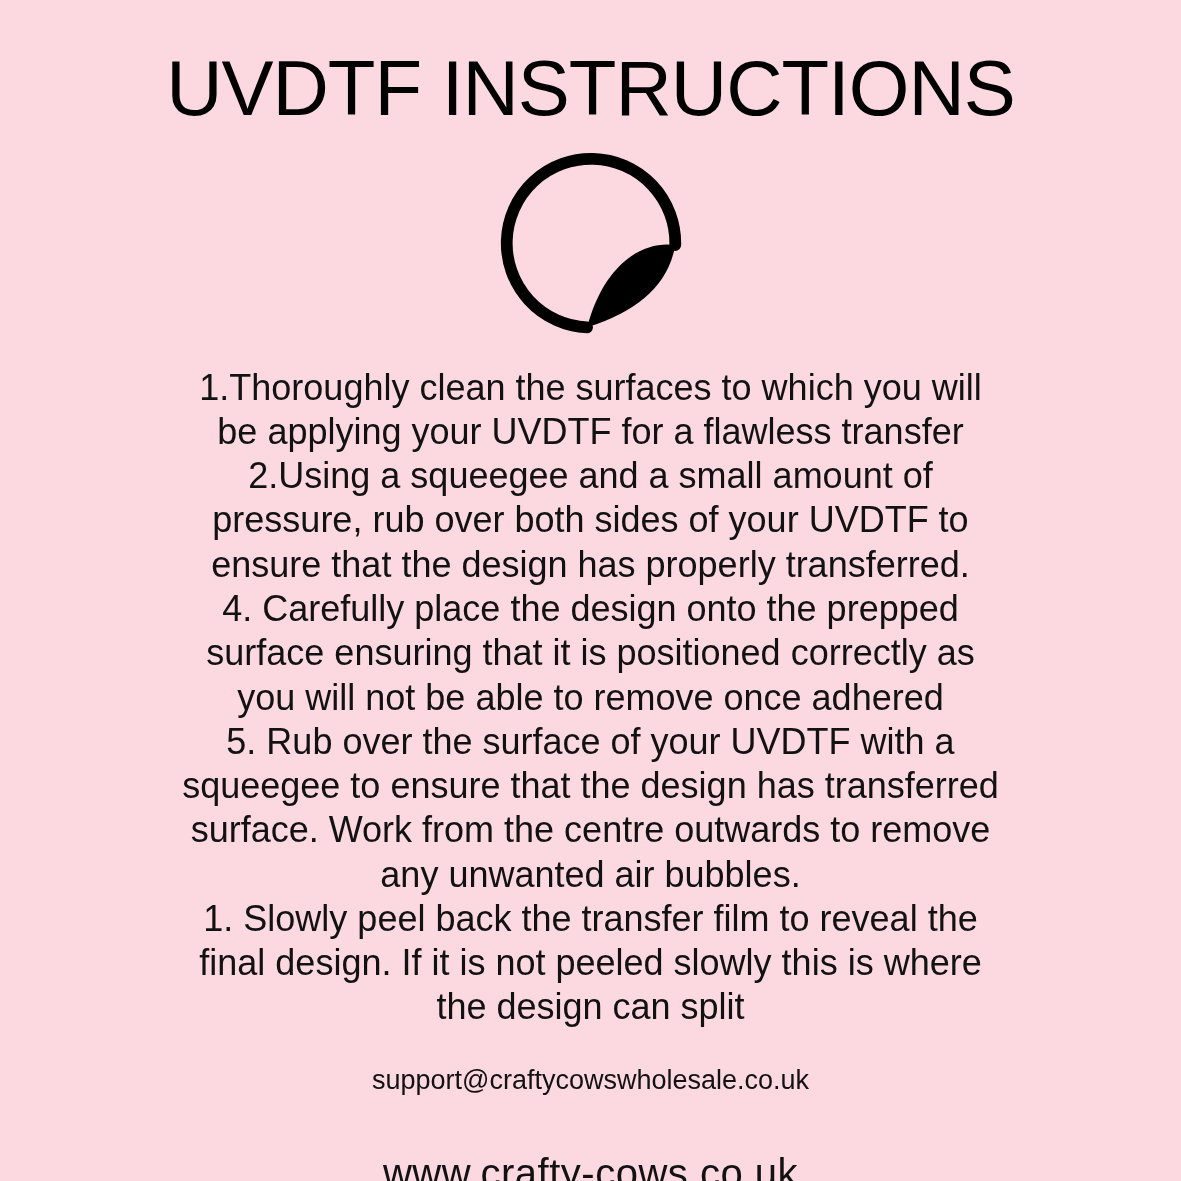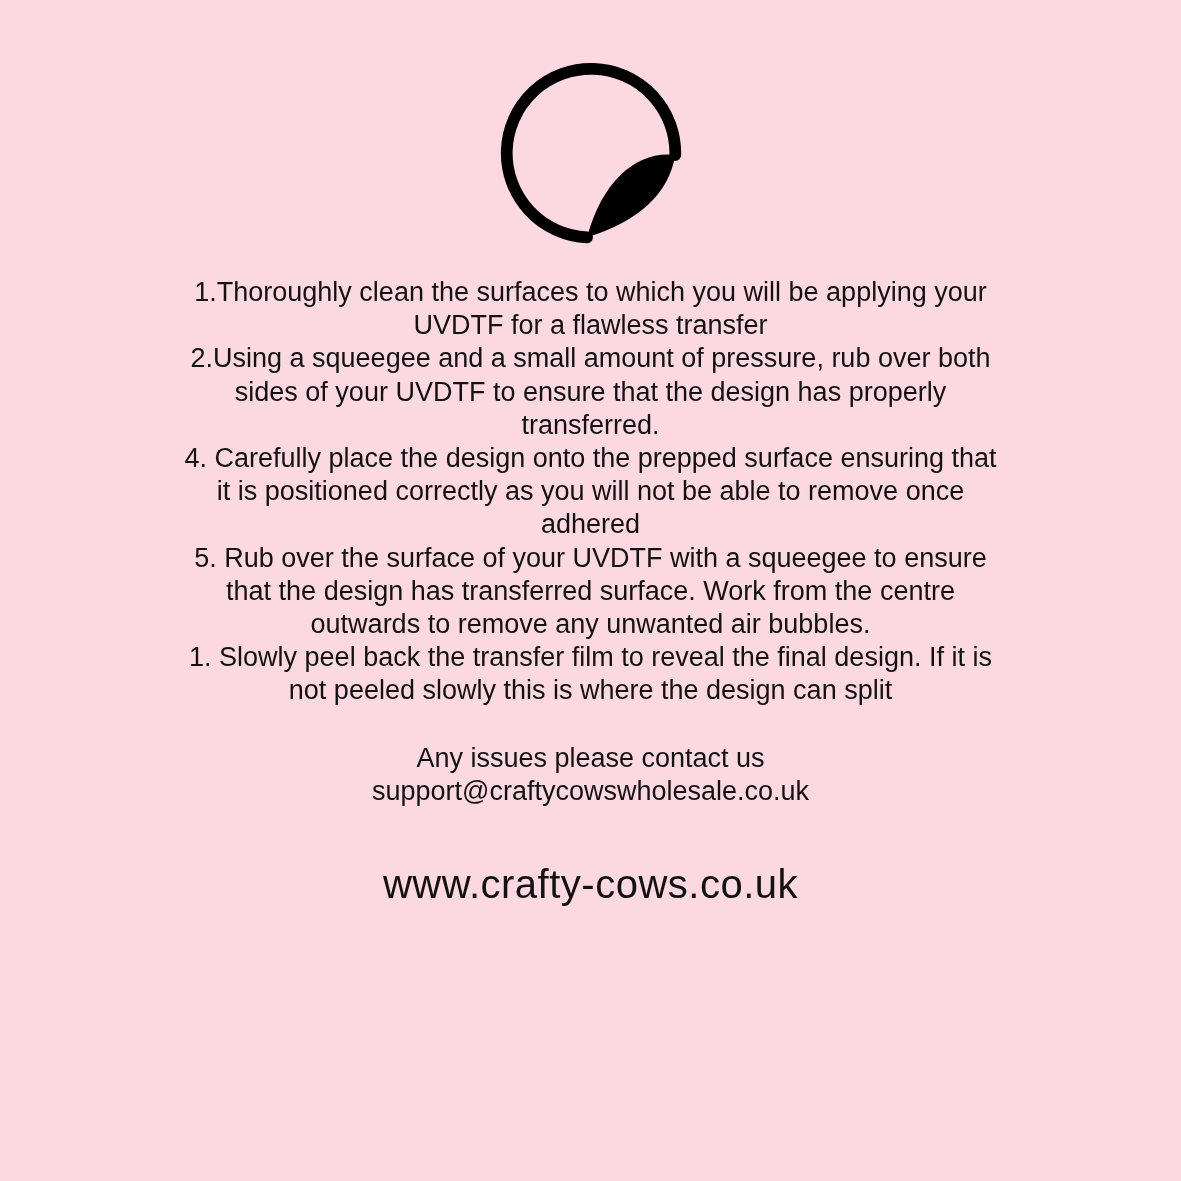--- a/index.html
+++ b/index.html
@@ -36,21 +36,21 @@
     align-items: center;
     justify-content: center;
   }
   .icon-wrap svg {
     width: 196px;
     height: 196px;
   }
   .instructions {
     margin: 22px auto 0 auto;
     max-width: 832px;
-    font-size: 27px;
+    font-size: 36px;
     line-height: 1.23;
   }
   .instructions p {
     margin: 0;
   }
   .contact {
     margin-top: 34px;
     font-size: 27px;
     line-height: 1.23;
   }
@@ -62,38 +62,38 @@
     font-size: 40px;
     letter-spacing: 0.5px;
     color: #121212;
   }
 </style>
 </head>
 <body>
 
 <div class="card">
 
+  <h1 class="page-title">UVDTF INSTRUCTIONS</h1>
 
   <div class="icon-wrap">
     <svg viewBox="0 0 200 200" aria-hidden="true">
 
       <path d="M 96 183 A 86 86 0 1 1 186 99" fill="none" stroke="#000000" stroke-width="12" stroke-linecap="round"></path>
 
       <path d="M 186 99 Q 176 158 96 183 C 112 122 150 94 186 99 Z" fill="#000000"></path>
     </svg>
   </div>
 
   <div class="instructions">
     <p>1.Thoroughly clean the surfaces to which you will be applying your UVDTF for a flawless transfer</p>
     <p>2.Using a squeegee and a small amount of pressure, rub over both sides of your UVDTF to ensure that the design has properly transferred.</p>
     <p>4. Carefully place the design onto the prepped surface ensuring that it is positioned correctly as you will not be able to remove once adhered</p>
     <p>5. Rub over the surface of your UVDTF with a squeegee to ensure that the design has transferred surface. Work from the centre outwards to remove any unwanted air bubbles.</p>
     <p>1. Slowly peel back the transfer film to reveal the final design. If it is not peeled slowly this is where the design can split</p>
   </div>
 
   <div class="contact">
-    <p>Any issues please contact us</p>
     <p>support@craftycowswholesale.co.uk</p>
   </div>
 
   <div class="website">www.crafty-cows.co.uk</div>
 
 </div>
 
 </body></html>

